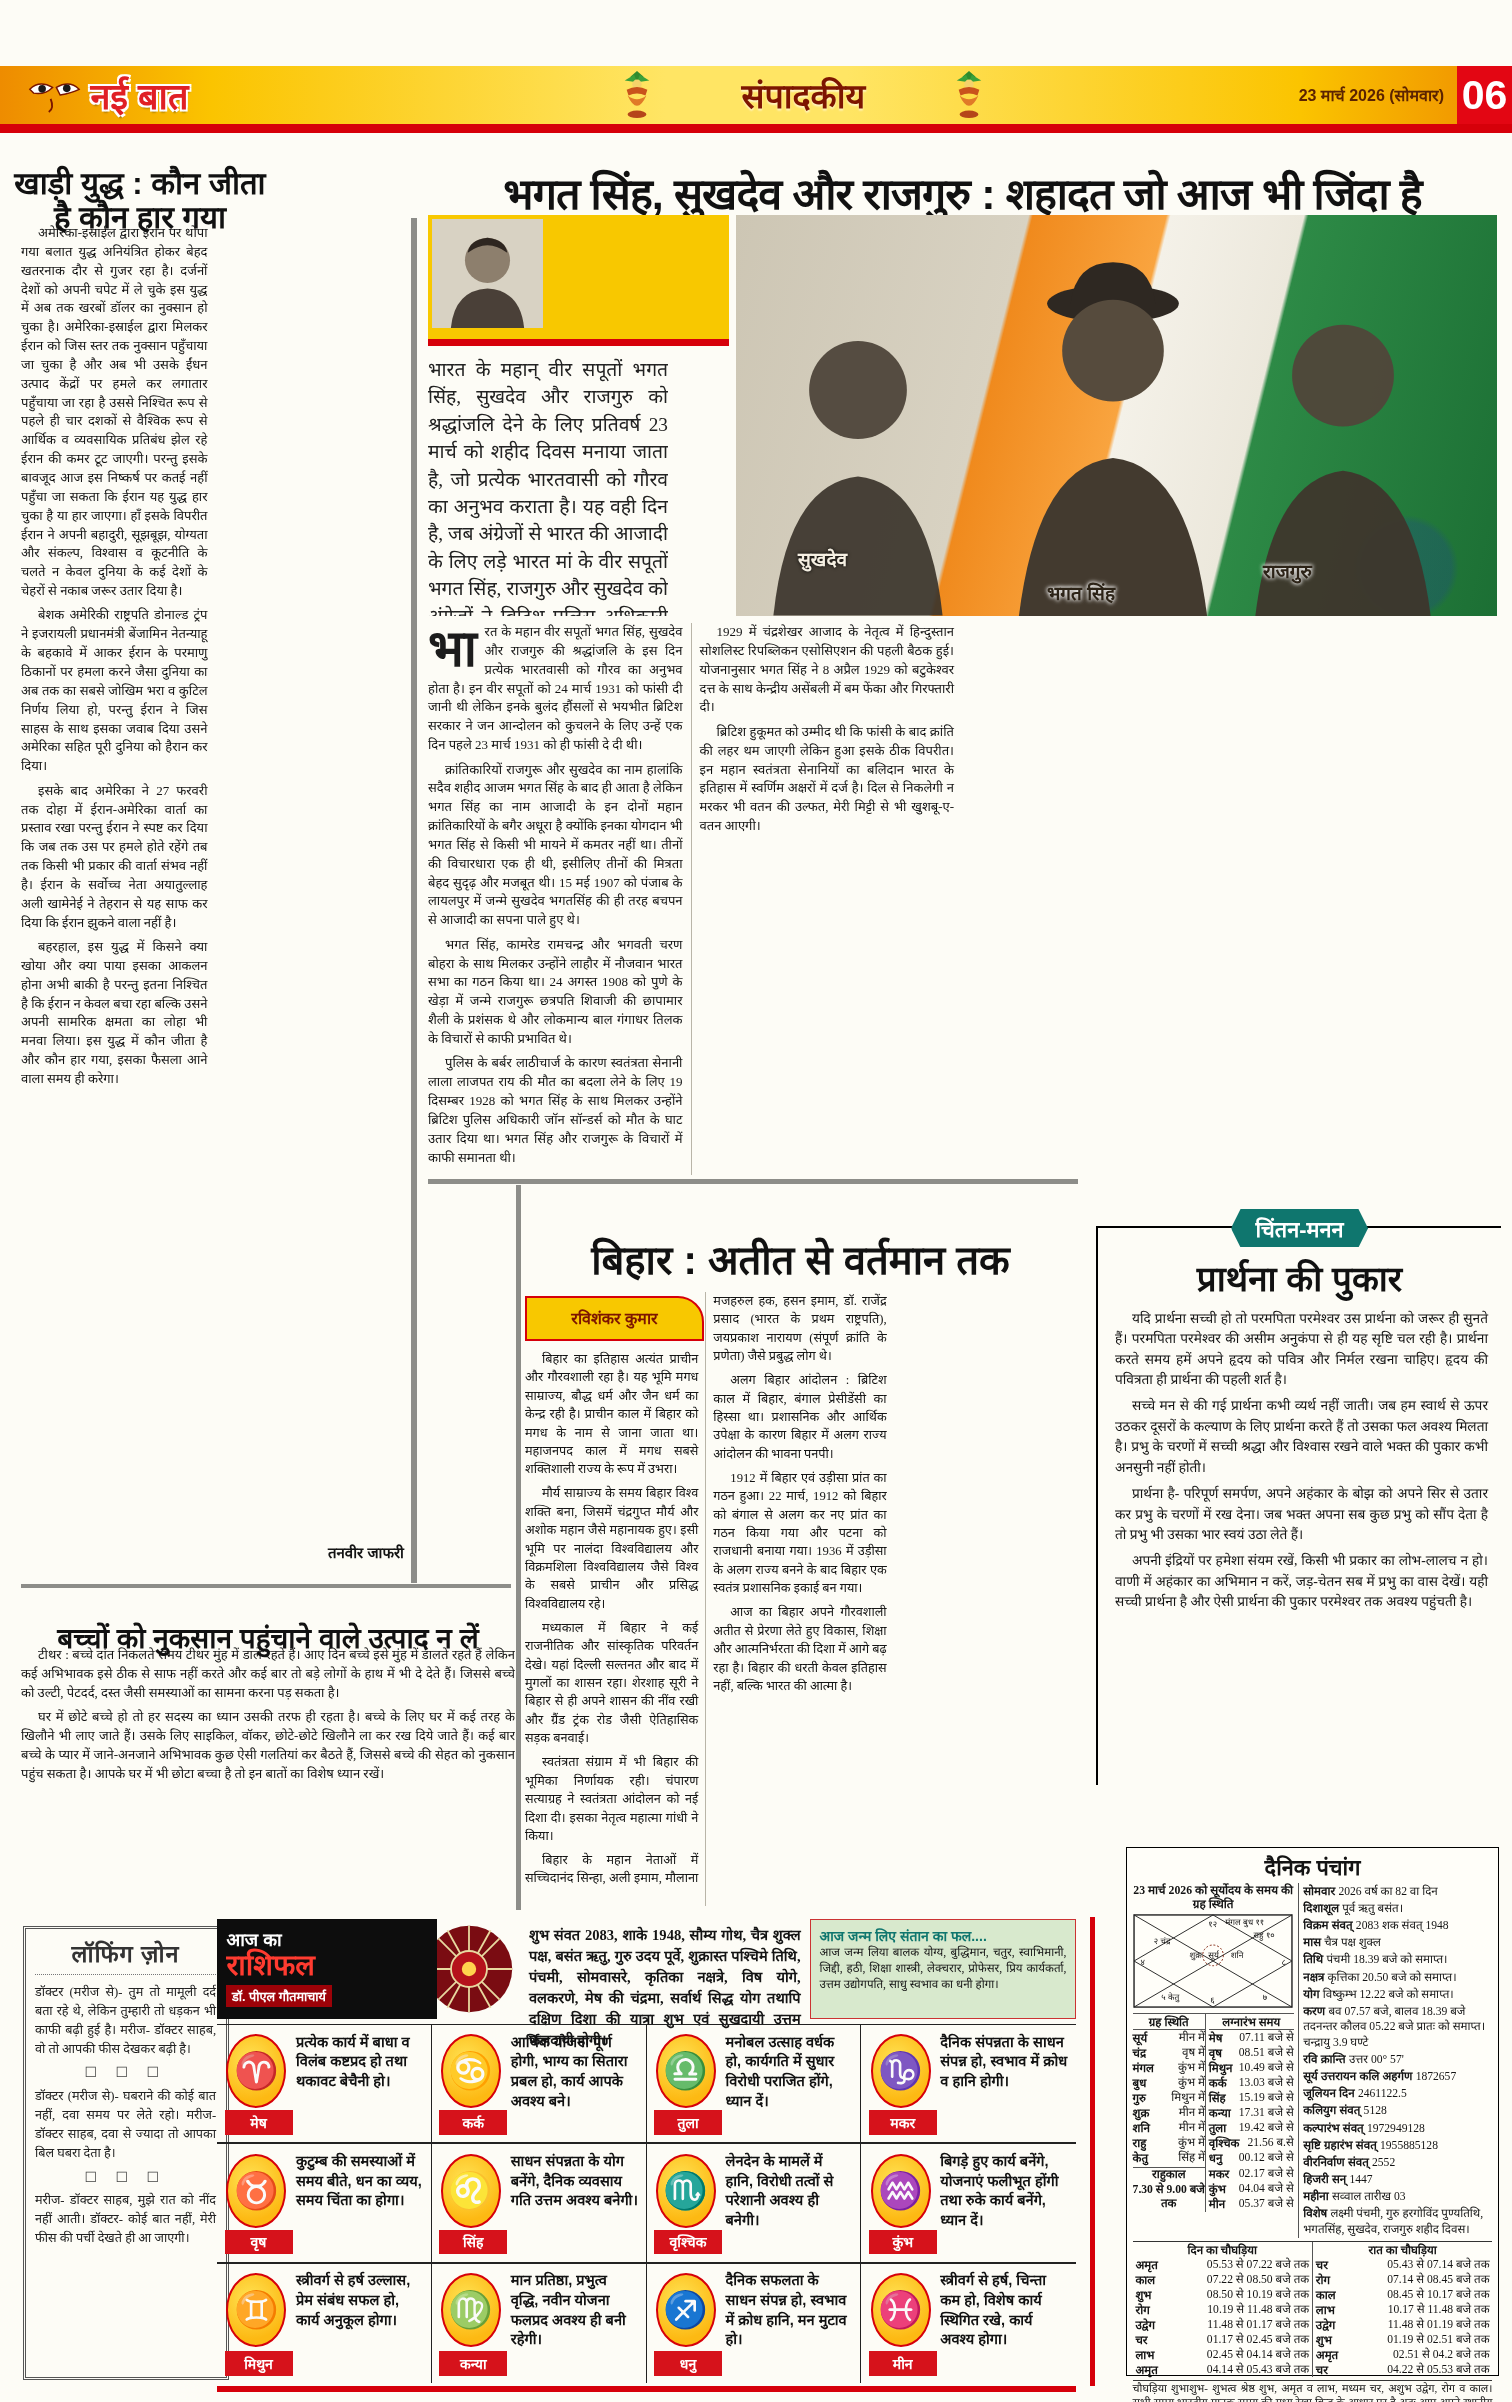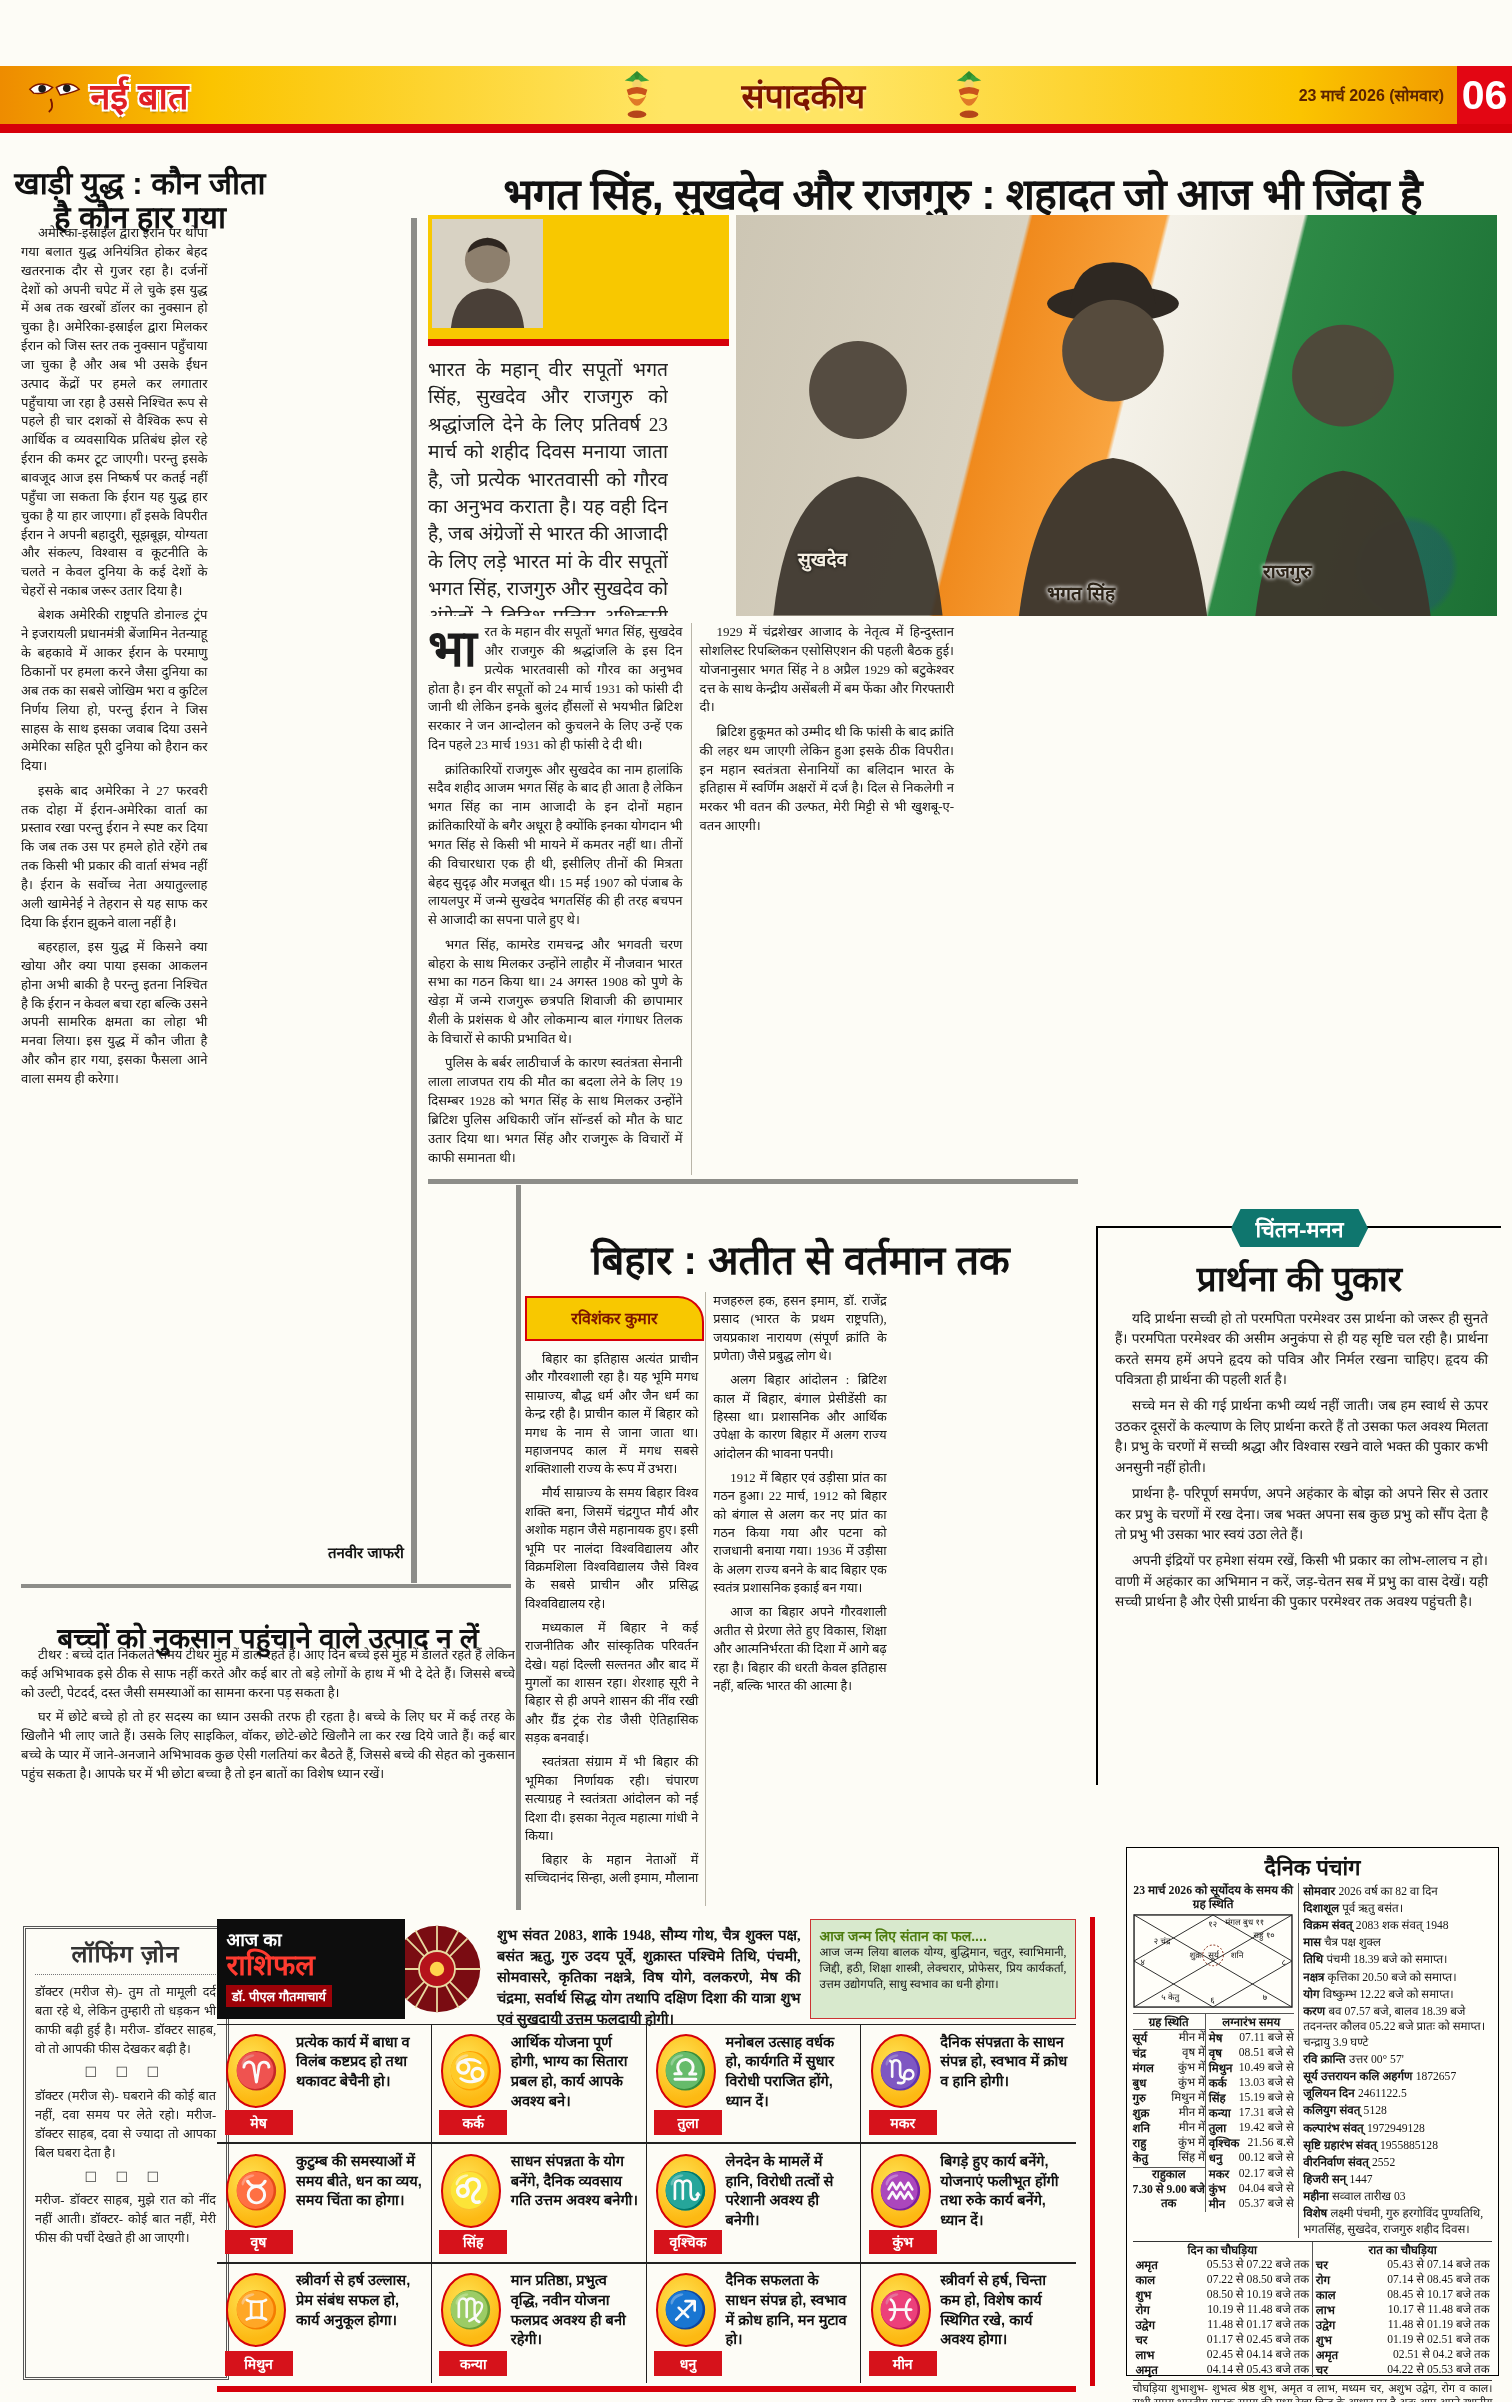--- a/index.html
+++ b/index.html
@@ -81,29 +81,29 @@
   
   #laugh-box{top:1928px;left:24.5px;width:202px;height:450px;border:1.9px solid #555;outline:0.9px solid #555;outline-offset:1.9px;
      padding:7.5px 9.4px;box-sizing:border-box;background:#fdfcf6;}
   #laugh-title{text-align:center;font-size:23.5px;font-weight:800;font-family:"Liberation Sans",sans-serif;color:#333;
      letter-spacing:0.9px;border-bottom:0.9px dotted #777;padding-bottom:5.6px;margin-bottom:7.5px;}
   .joke{font-size:12.7px;line-height:1.5;text-align:justify;color:#222;margin:0 0 5.6px 0;}
   .joke-sep{text-align:center;color:#444;font-size:14px;letter-spacing:7.5px;margin:5.6px 0;}
 
   
   #rashifal-head{top:1919px;left:217px;width:859px;height:100px;display:flex;}
-  #rh-black{width:188px;background:#0d0d0d;color:#fff;position:relative;padding:7.5px 9.4px;box-sizing:border-box;}
+  #rh-black{width:220px;background:#0d0d0d;color:#fff;position:relative;padding:7.5px 9.4px;box-sizing:border-box;}
   #rh-black .l1{font-family:"Liberation Sans",sans-serif;font-size:18px;font-weight:700;color:#fff;}
   #rh-black .l2{font-family:"Liberation Sans",sans-serif;font-size:29px;font-weight:800;color:#ff3b30;line-height:1;}
   #rh-black .l3{margin-top:5.6px;background:#9d0208;color:#fff;font-size:12.7px;font-weight:700;
      font-family:"Liberation Sans",sans-serif;padding:1.9px 5.6px;display:inline-block;}
   #rh-wheel{width:90px;height:90px;margin:4.7px 5.6px 0 -13px;flex:0 0 auto;}
   #rh-center{flex:1;padding:5.6px 9.4px;font-weight:700;font-size:14.6px;line-height:1.45;font-family:"Liberation Serif",serif;}
   #rh-green{width:266px;background:#d8e9cd;border:0.9px solid #c33;box-sizing:border-box;padding:5.6px 8.5px;}
-  #rh-green .bt{color:#4d7c0f;font-weight:800;font-family:"Liberation Sans",sans-serif;font-size:14px;}
+  #rh-green .bt{color:#0f766e;font-weight:800;font-family:"Liberation Sans",sans-serif;font-size:14px;}
   #rh-green .bb{font-size:11.6px;line-height:1.4;}
 
   
   #zodiac-grid{top:2024px;left:217px;width:859px;height:358px;display:grid;
      grid-template-columns:repeat(4,1fr);grid-auto-rows:1fr;border-top:1.9px solid #222;}
   .zcell{position:relative;border-right:1.9px solid #222;border-bottom:2.8px solid #222;padding:7.5px 7.5px 7.5px 79px;box-sizing:border-box;}
   .zcell:nth-child(4n){border-right:none;}
   .zcell:nth-child(n+9){border-bottom:none;}
   .zicon{position:absolute;left:9.4px;top:9.4px;width:56px;height:70px;border-radius:50%;
      background:radial-gradient(circle at 40% 35%,#ffe354,#fdb913 70%);border:2.8px solid #d6000a;

